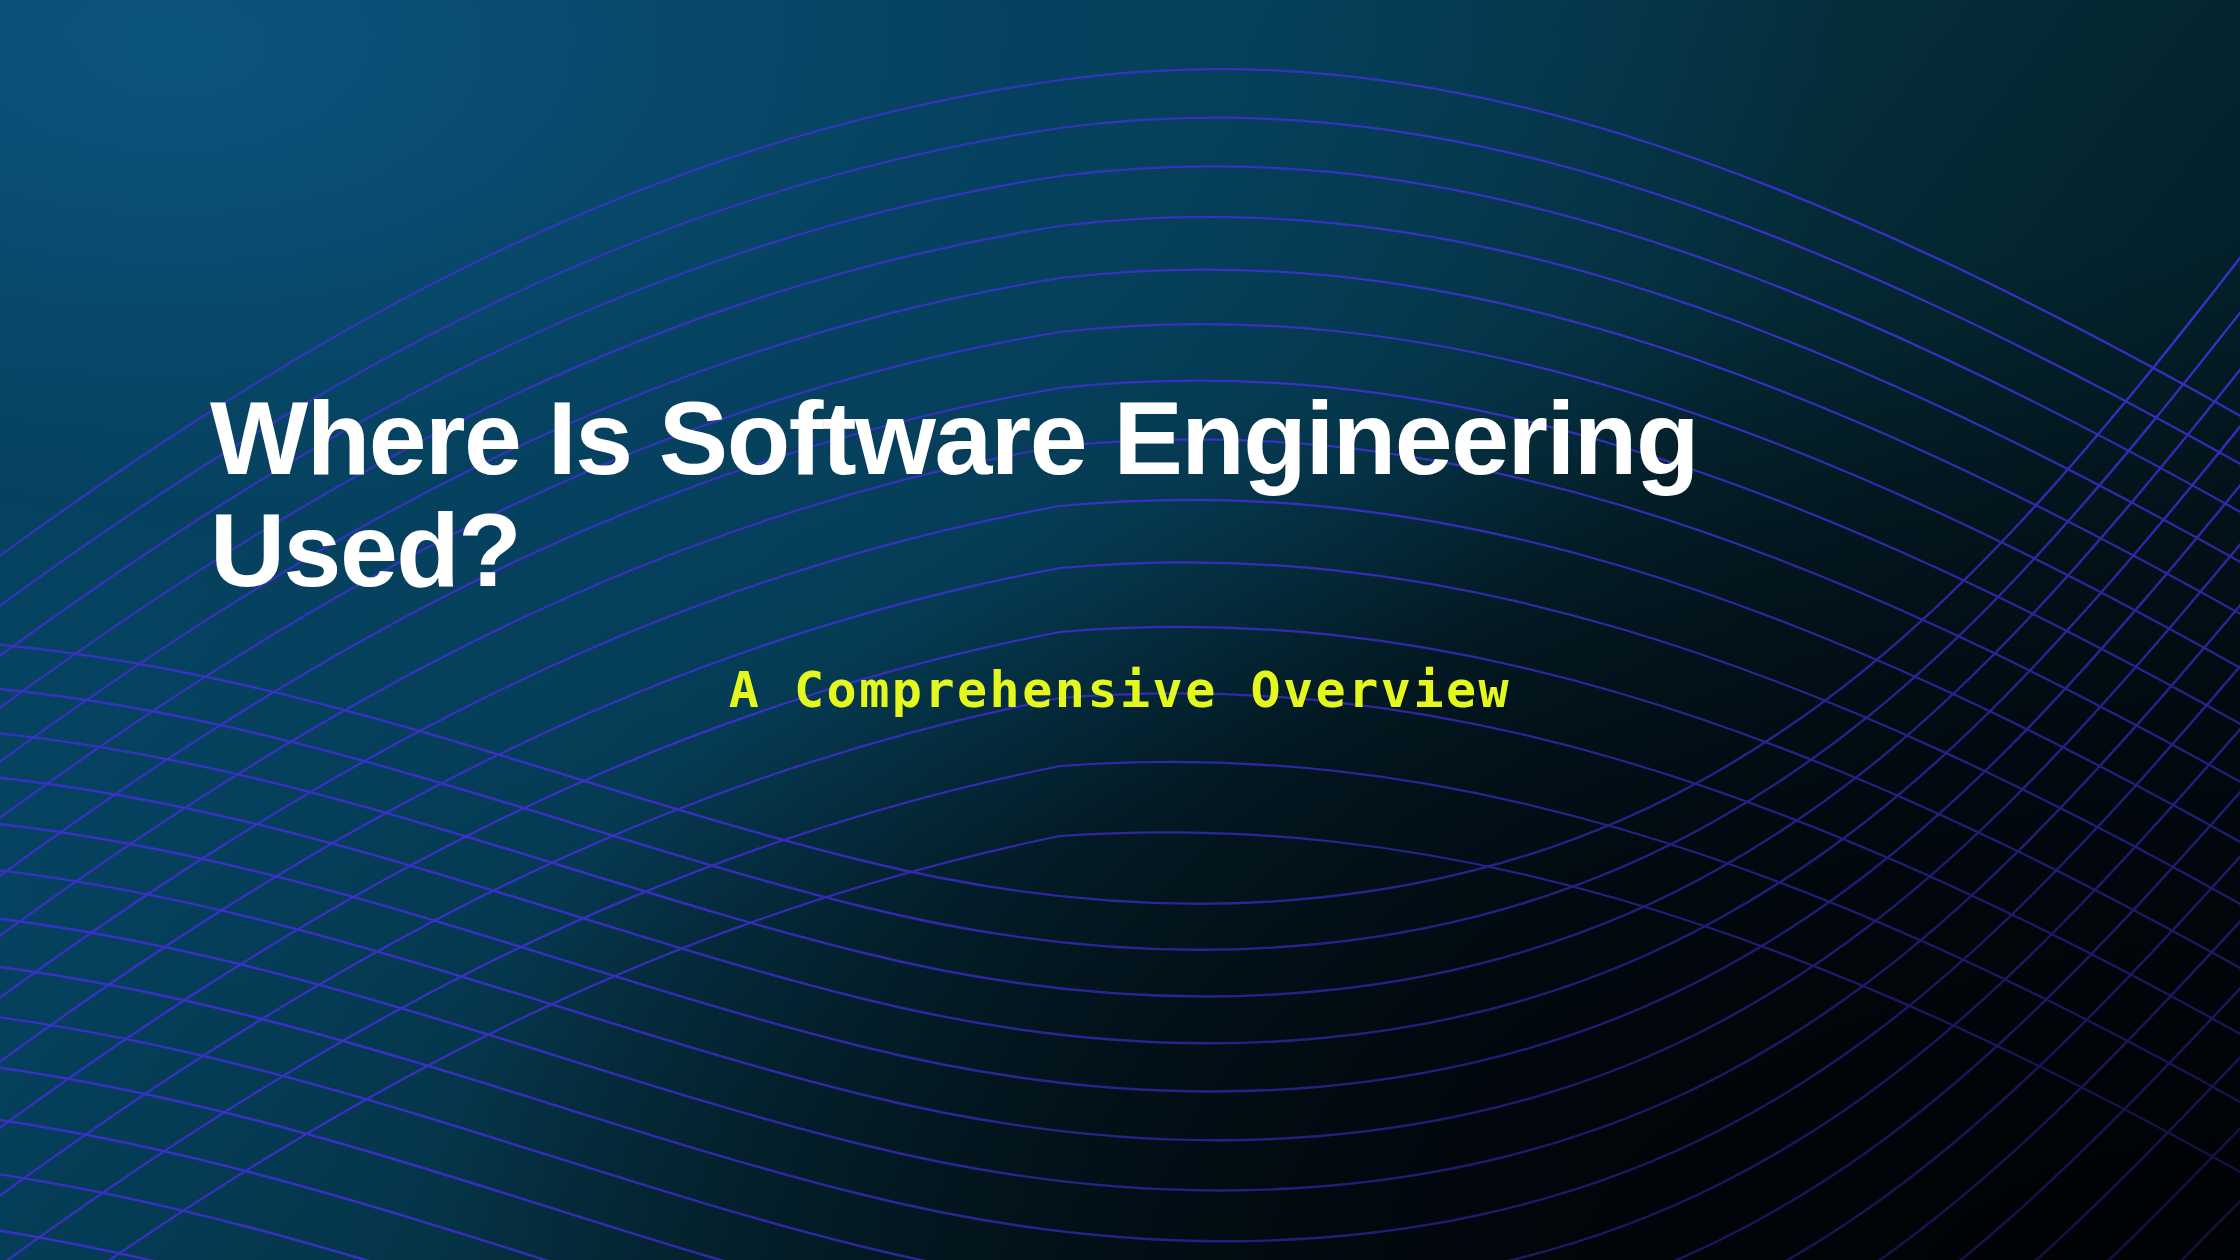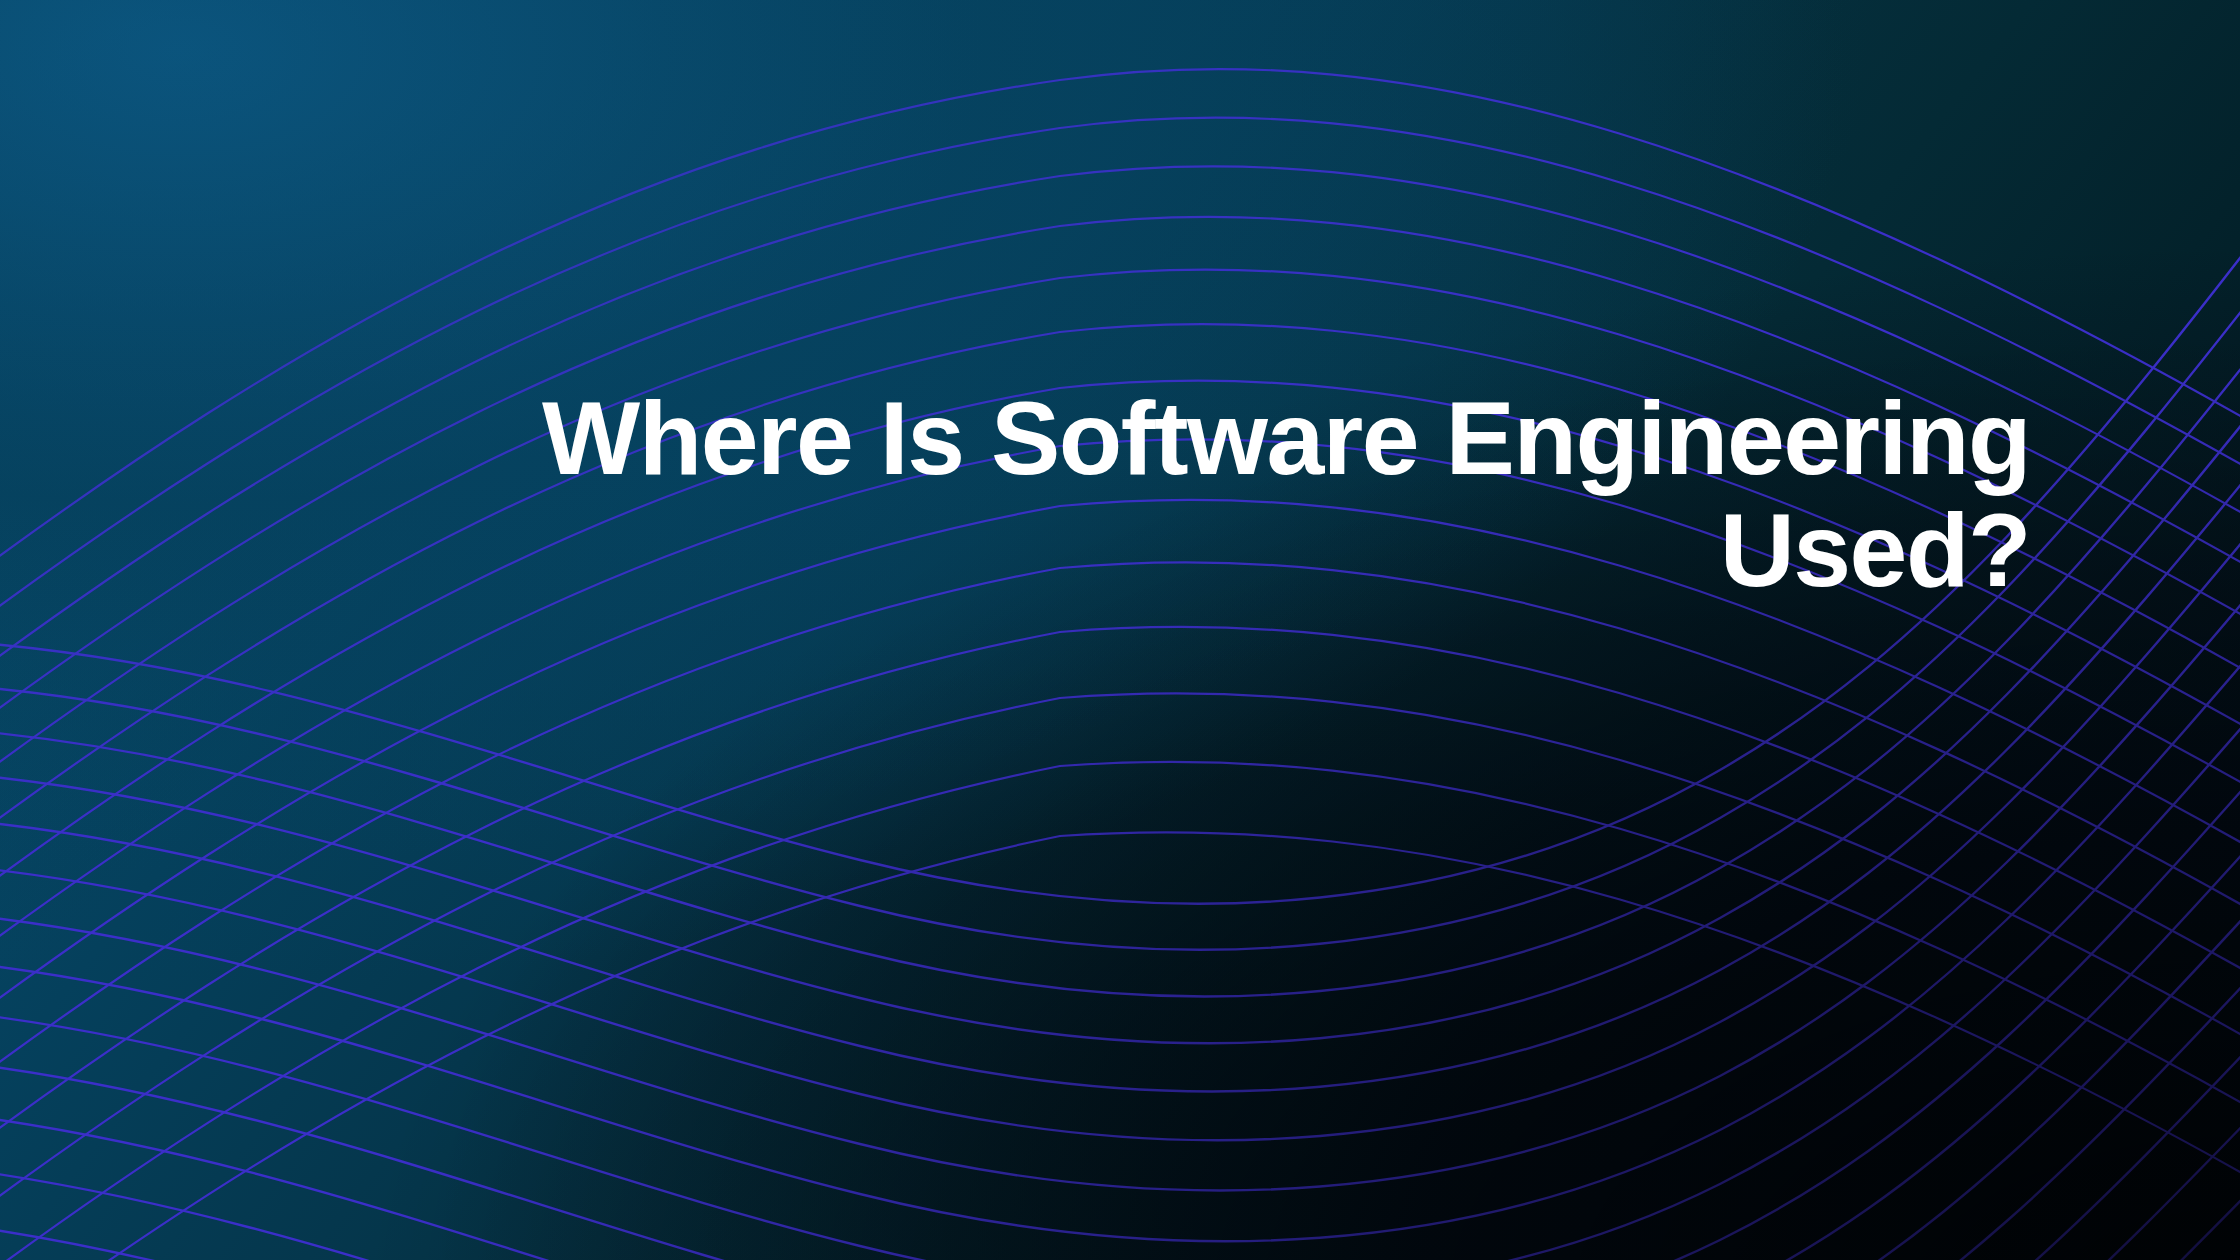--- a/index.html
+++ b/index.html
@@ -53,21 +53,21 @@
     align-items: center;
     justify-content: flex-start;
     padding-top: 382px;
     box-sizing: border-box;
     z-index: 5;
   }
 
   .title {
     margin: 0;
     width: 1820px;
-    text-align: right;
+    text-align: left;
     color: #ffffff;
     font-family: "Liberation Sans", sans-serif;
     font-weight: 700;
     font-size: 104px;
     line-height: 1.08;
     letter-spacing: -1.5px;
     white-space: pre-line;
   }
 
   .subtitle {
@@ -140,15 +140,16 @@
       <path d="M -60,1280 C 280,1326 560,1452 860,1526 C 1180,1606 1480,1586 1720,1476 C 1930,1380 2080,1228 2300,994"></path>
       <path d="M -60,1340 C 280,1388 560,1514 860,1588 C 1180,1668 1480,1648 1720,1540 C 1930,1446 2080,1296 2300,1066"></path>
       <path d="M -60,1402 C 280,1452 560,1578 860,1652 C 1180,1732 1480,1712 1720,1606 C 1930,1514 2080,1366 2300,1140"></path>
     </g>
   </svg>
 
   <div class="overlay-vignette"></div>
 
   <div class="content">
     <h1 class="title">Where Is Software Engineering Used?</h1>
+    <p class="subtitle">A Comprehensive Overview</p>
   </div>
 
 </div>
 
 </body></html>

